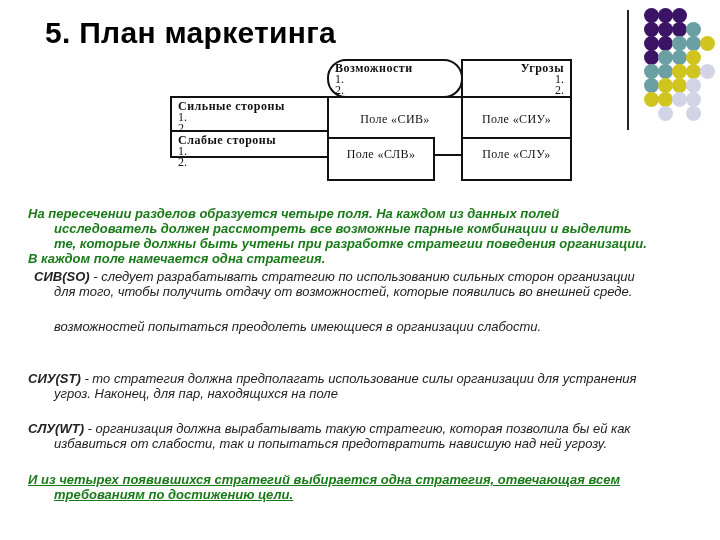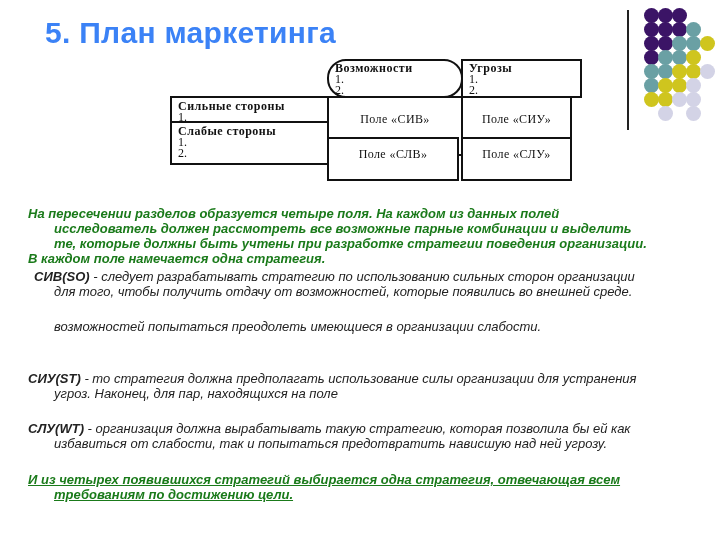--- a/index.html
+++ b/index.html
@@ -1,17 +1,17 @@
 <!DOCTYPE html>
 <html><head>
 <meta charset="utf-8">
 <style>
   html, body { margin:0; padding:0; }
   body { width:720px; height:540px; background:#ffffff; position:relative; overflow:hidden; font-family:"Liberation Sans", sans-serif; }
-  .title { position:absolute; left:45px; top:16px; font-size:30px; font-weight:bold; color:#3b82f6; letter-spacing:0.3px; font-family:"Liberation Sans", sans-serif; }
+  .title { position:absolute; left:45px; top:16px; font-size:30px; font-weight:bold; color:#000000; letter-spacing:0.3px; font-family:"Liberation Sans", sans-serif; }
   .vline { position:absolute; left:627px; top:10px; width:2px; height:120px; background:#222; }
   .dots { position:absolute; left:644px; top:8px; }
   .dot { position:absolute; width:15px; height:15px; border-radius:50%; }
 
   .tbl { position:absolute; font-family:"Liberation Serif", serif; font-size:12px; color:#111; }
   .cell { position:absolute; box-sizing:border-box; border:2px solid #111; background:#fff; }
   .cell .hd { font-weight:bold; letter-spacing:0.5px; line-height:12px; }
   .cell .ln { line-height:11px; }
   .cell.center { display:flex; align-items:flex-start; justify-content:center; }
   .cell.center span { margin-top:14px; font-size:12px; letter-spacing:0.4px; }
@@ -64,44 +64,44 @@
     <div class="dot" style="left: 42px; top: 98px; background: rgb(211, 211, 230);"></div>
   </div>
 
 <div class="tbl">
 
   <div class="cell" style="left:327px;top:59px;width:136px;height:39px;padding:1px 6px;border-radius:19px;">
     <div class="hd">Возможности</div>
     <div class="ln">1.</div>
     <div class="ln">2.</div>
   </div>
-  <div class="cell" style="left:461px;top:59px;width:121px;height:39px;padding:1px 6px;">
+  <div class="cell" style="left:461px;top:59px;width:111px;height:39px;padding:1px 6px;text-align:right;">
     <div class="hd">Угрозы</div>
     <div class="ln">1.</div>
     <div class="ln">2.</div>
   </div>
 
   <div class="cell" style="left:170px;top:96px;width:159px;height:43px;padding:2px 6px;">
     <div class="hd">Сильные стороны</div>
     <div class="ln">1.</div>
     <div class="ln">2.</div>
   </div>
   <div class="cell center" style="left:327px;top:96px;width:136px;height:60px;">
     <span>Поле «СИВ»</span>
   </div>
   <div class="cell center" style="left:461px;top:96px;width:111px;height:58px;">
     <span>Поле «СИУ»</span>
   </div>
 
-  <div class="cell" style="left:170px;top:121px;width:159px;height:44px;padding:2px 6px;">
+  <div class="cell" style="left:170px;top:130px;width:159px;height:28px;padding:2px 6px;">
     <div class="hd">Слабые стороны</div>
     <div class="ln">1.</div>
     <div class="ln">2.</div>
   </div>
-  <div class="cell center" style="left:327px;top:137px;width:132px;height:44px;">
+  <div class="cell center" style="left:327px;top:137px;width:108px;height:44px;">
     <span style="margin-top:8px">Поле «СЛВ»</span>
   </div>
   <div class="cell center" style="left:461px;top:137px;width:111px;height:44px;">
     <span style="margin-top:8px">Поле «СЛУ»</span>
   </div>
 </div>
 
 <div class="text green" style="top:206px;">
   <div class="p">На пересечении разделов образуется четыре поля. На каждом из данных полей</div>
   <div class="p ind">исследователь должен рассмотреть все возможные парные комбинации и выделить</div>

